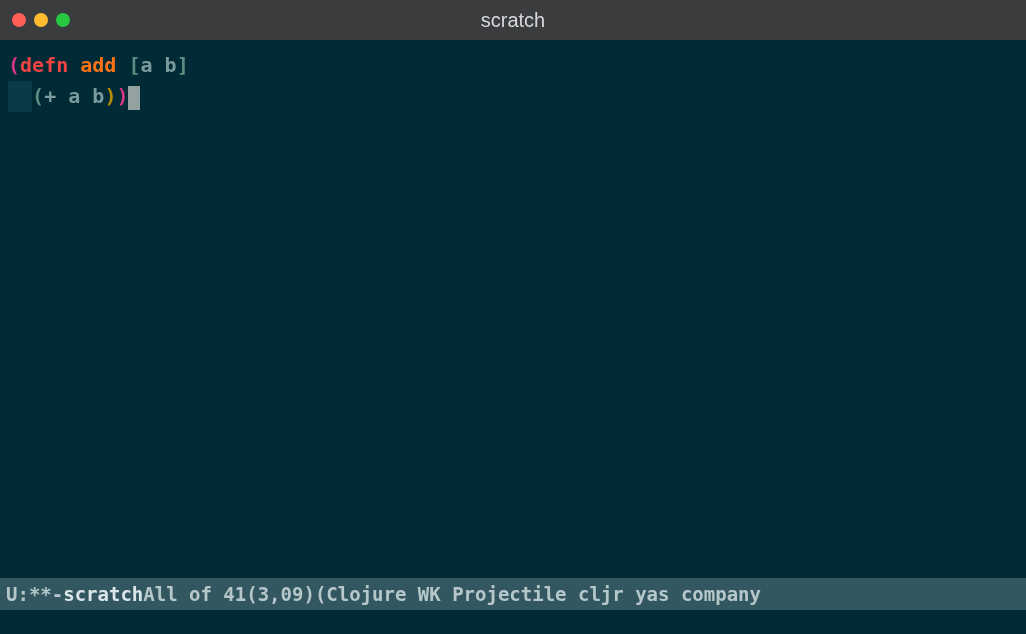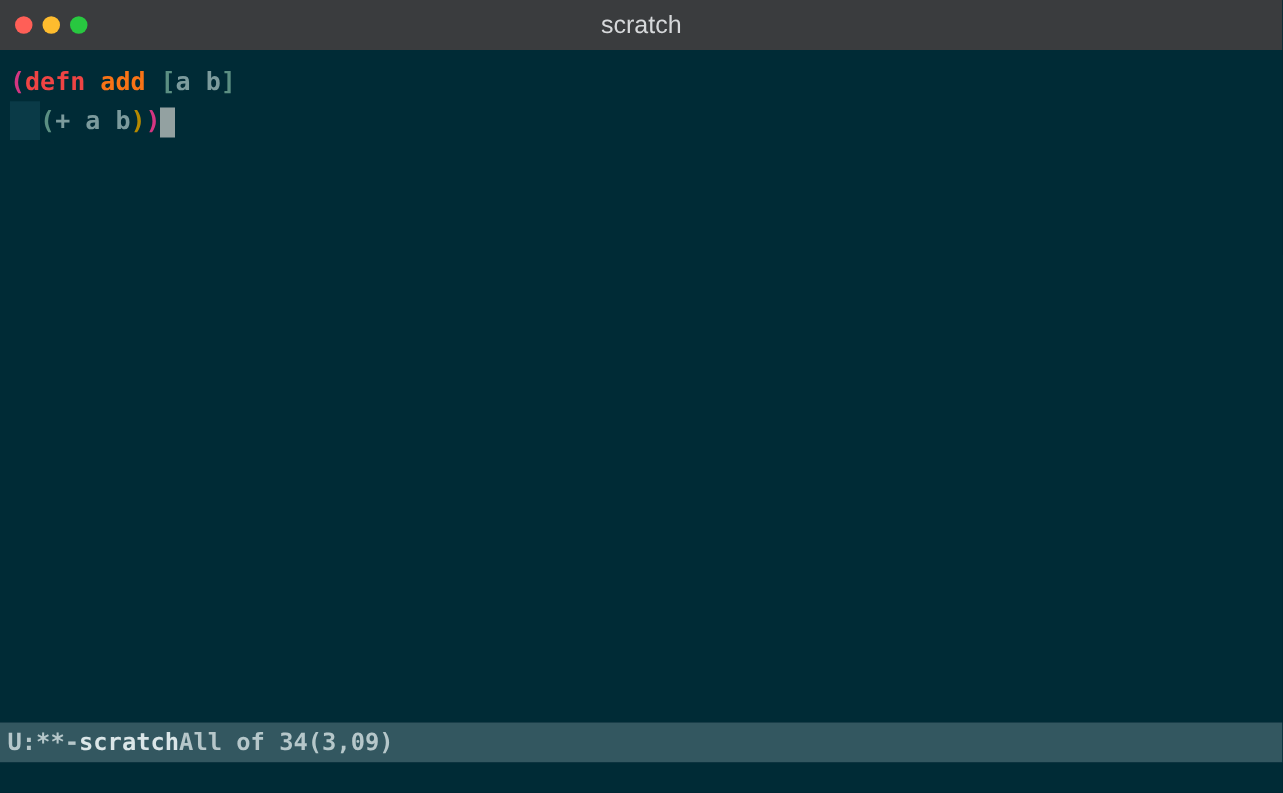--- a/index.html
+++ b/index.html
@@ -99,15 +99,15 @@
     <div class="tl tl-close"></div>
     <div class="tl tl-min"></div>
     <div class="tl tl-max"></div>
   </div>
   <div class="title">scratch</div>
 </div>
 
 <div class="editor"><span><span class="paren-pink">(</span><span class="kw-defn">defn</span><span> </span><span class="fn-name">add</span><span> </span><span class="paren-teal">[</span><span class="param">a</span><span> </span><span class="param">b</span><span class="paren-teal">]</span></span>
 <span><span class="indent-hl">  </span><span class="paren-teal">(</span><span class="sym">+</span><span> </span><span class="sym">a</span><span> </span><span class="sym">b</span><span class="paren-yellow">)</span><span class="paren-pink">)</span><span class="cursor"></span></span></div>
 
-<div class="modeline"><span>U:**-</span>   <span class="ml-buffer">scratch</span>         <span>All of 34</span>   <span>(3,09)</span>      </div>
+<div class="modeline"><span>U:**-</span>   <span class="ml-buffer">scratch</span>         <span>All of 41</span>   <span>(3,09)</span>      <span>(Clojure WK Projectile cljr yas company</span></div>
 
 <div class="minibuffer"></div>
 
 </body></html>

